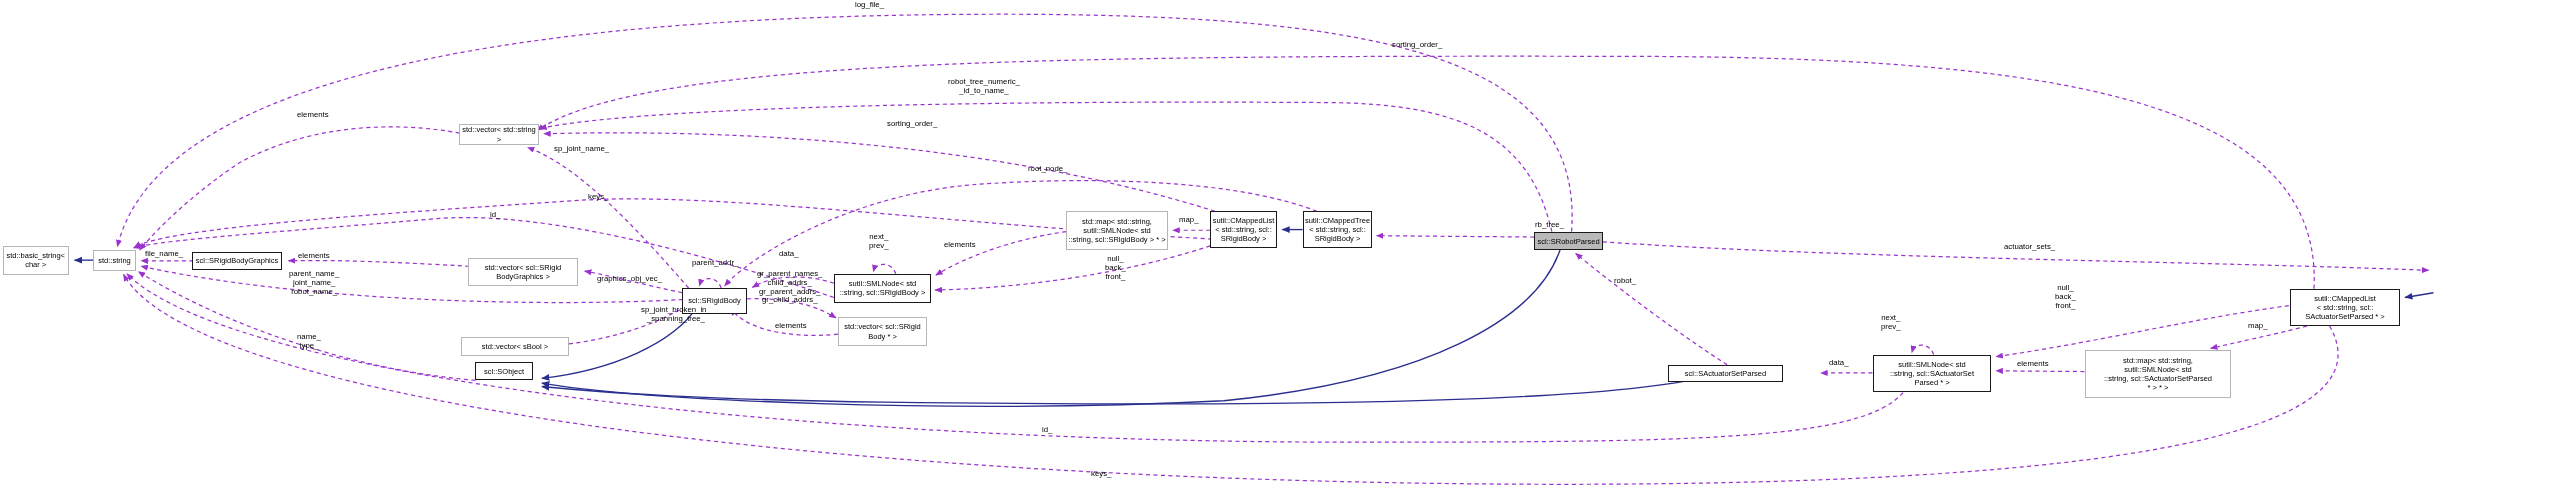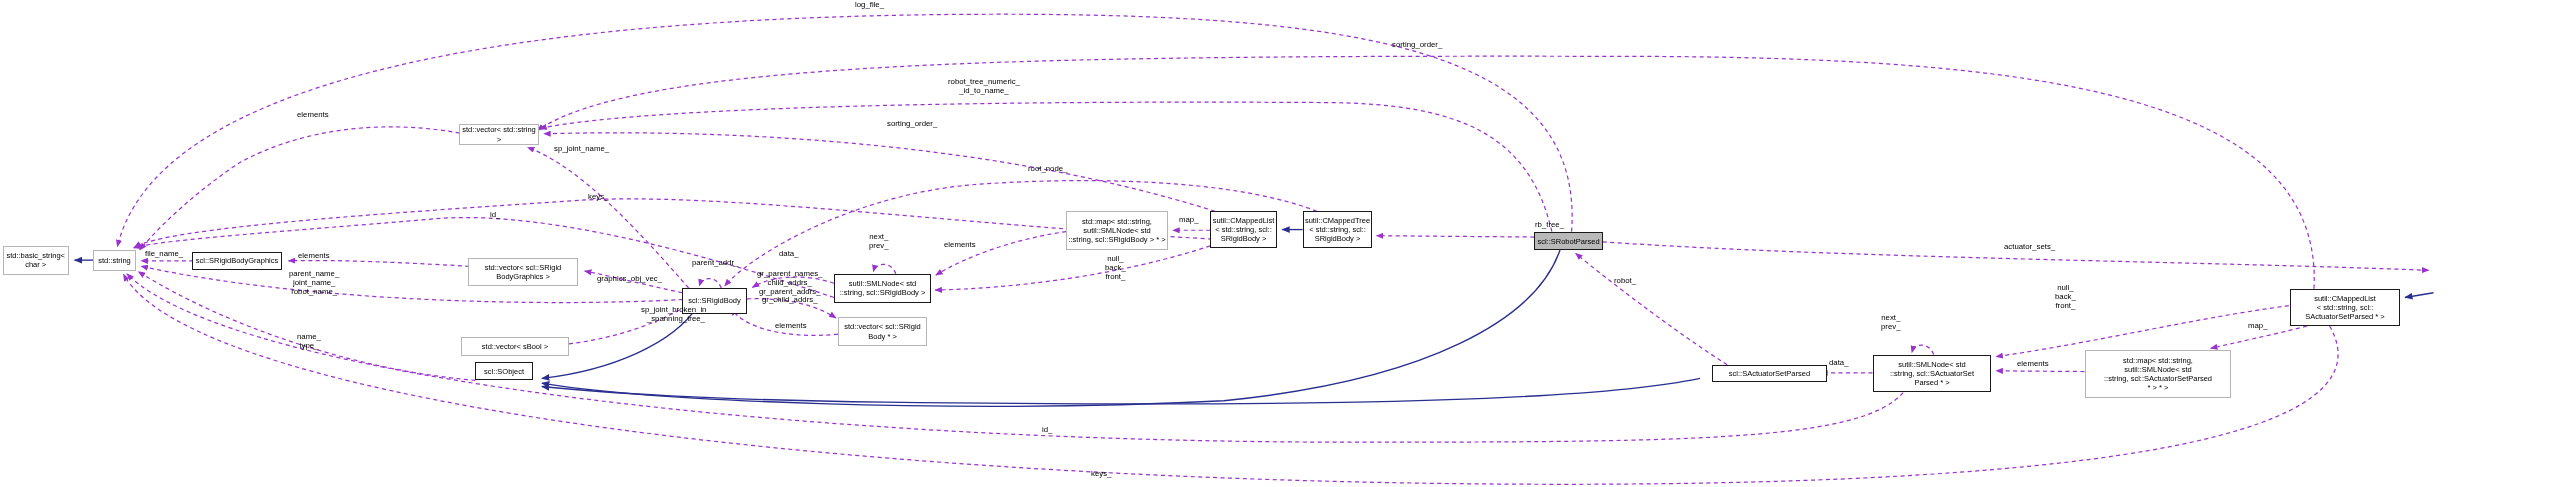--- a/index.html
+++ b/index.html
@@ -90,21 +90,21 @@
   <div class="node" style="left:1066px;top:211px;width:102px;height:39px;">std::map&lt; std::string,
 sutil::SMLNode&lt; std
 ::string, scl::SRigidBody &gt; * &gt;</div>
   <div class="node doc" style="left:1210px;top:211px;width:67px;height:37px;">sutil::CMappedList
 &lt; std::string, scl::
 SRigidBody &gt;</div>
   <div class="node doc" style="left:1303px;top:211px;width:69px;height:37px;">sutil::CMappedTree
 &lt; std::string, scl::
 SRigidBody &gt;</div>
   <div class="node current" style="left:1534px;top:232px;width:69px;height:18.4px;">scl::SRobotParsed</div>
-  <div class="node doc" style="left:1712px;top:365px;width:115px;height:17px;">scl::SActuatorSetParsed</div>
+  <div class="node doc" style="left:1668px;top:365px;width:115px;height:17px;">scl::SActuatorSetParsed</div>
   <div class="node doc" style="left:1873px;top:355px;width:118px;height:37px;">sutil::SMLNode&lt; std
 ::string, scl::SActuatorSet
 Parsed * &gt;</div>
   <div class="node" style="left:2085px;top:350px;width:146px;height:48px;">std::map&lt; std::string,
 sutil::SMLNode&lt; std
 ::string, scl::SActuatorSetParsed
 * &gt; * &gt;</div>
   <div class="node doc" style="left:2290px;top:289px;width:110px;height:37px;">sutil::CMappedList
 &lt; std::string, scl::
 SActuatorSetParsed * &gt;</div>

